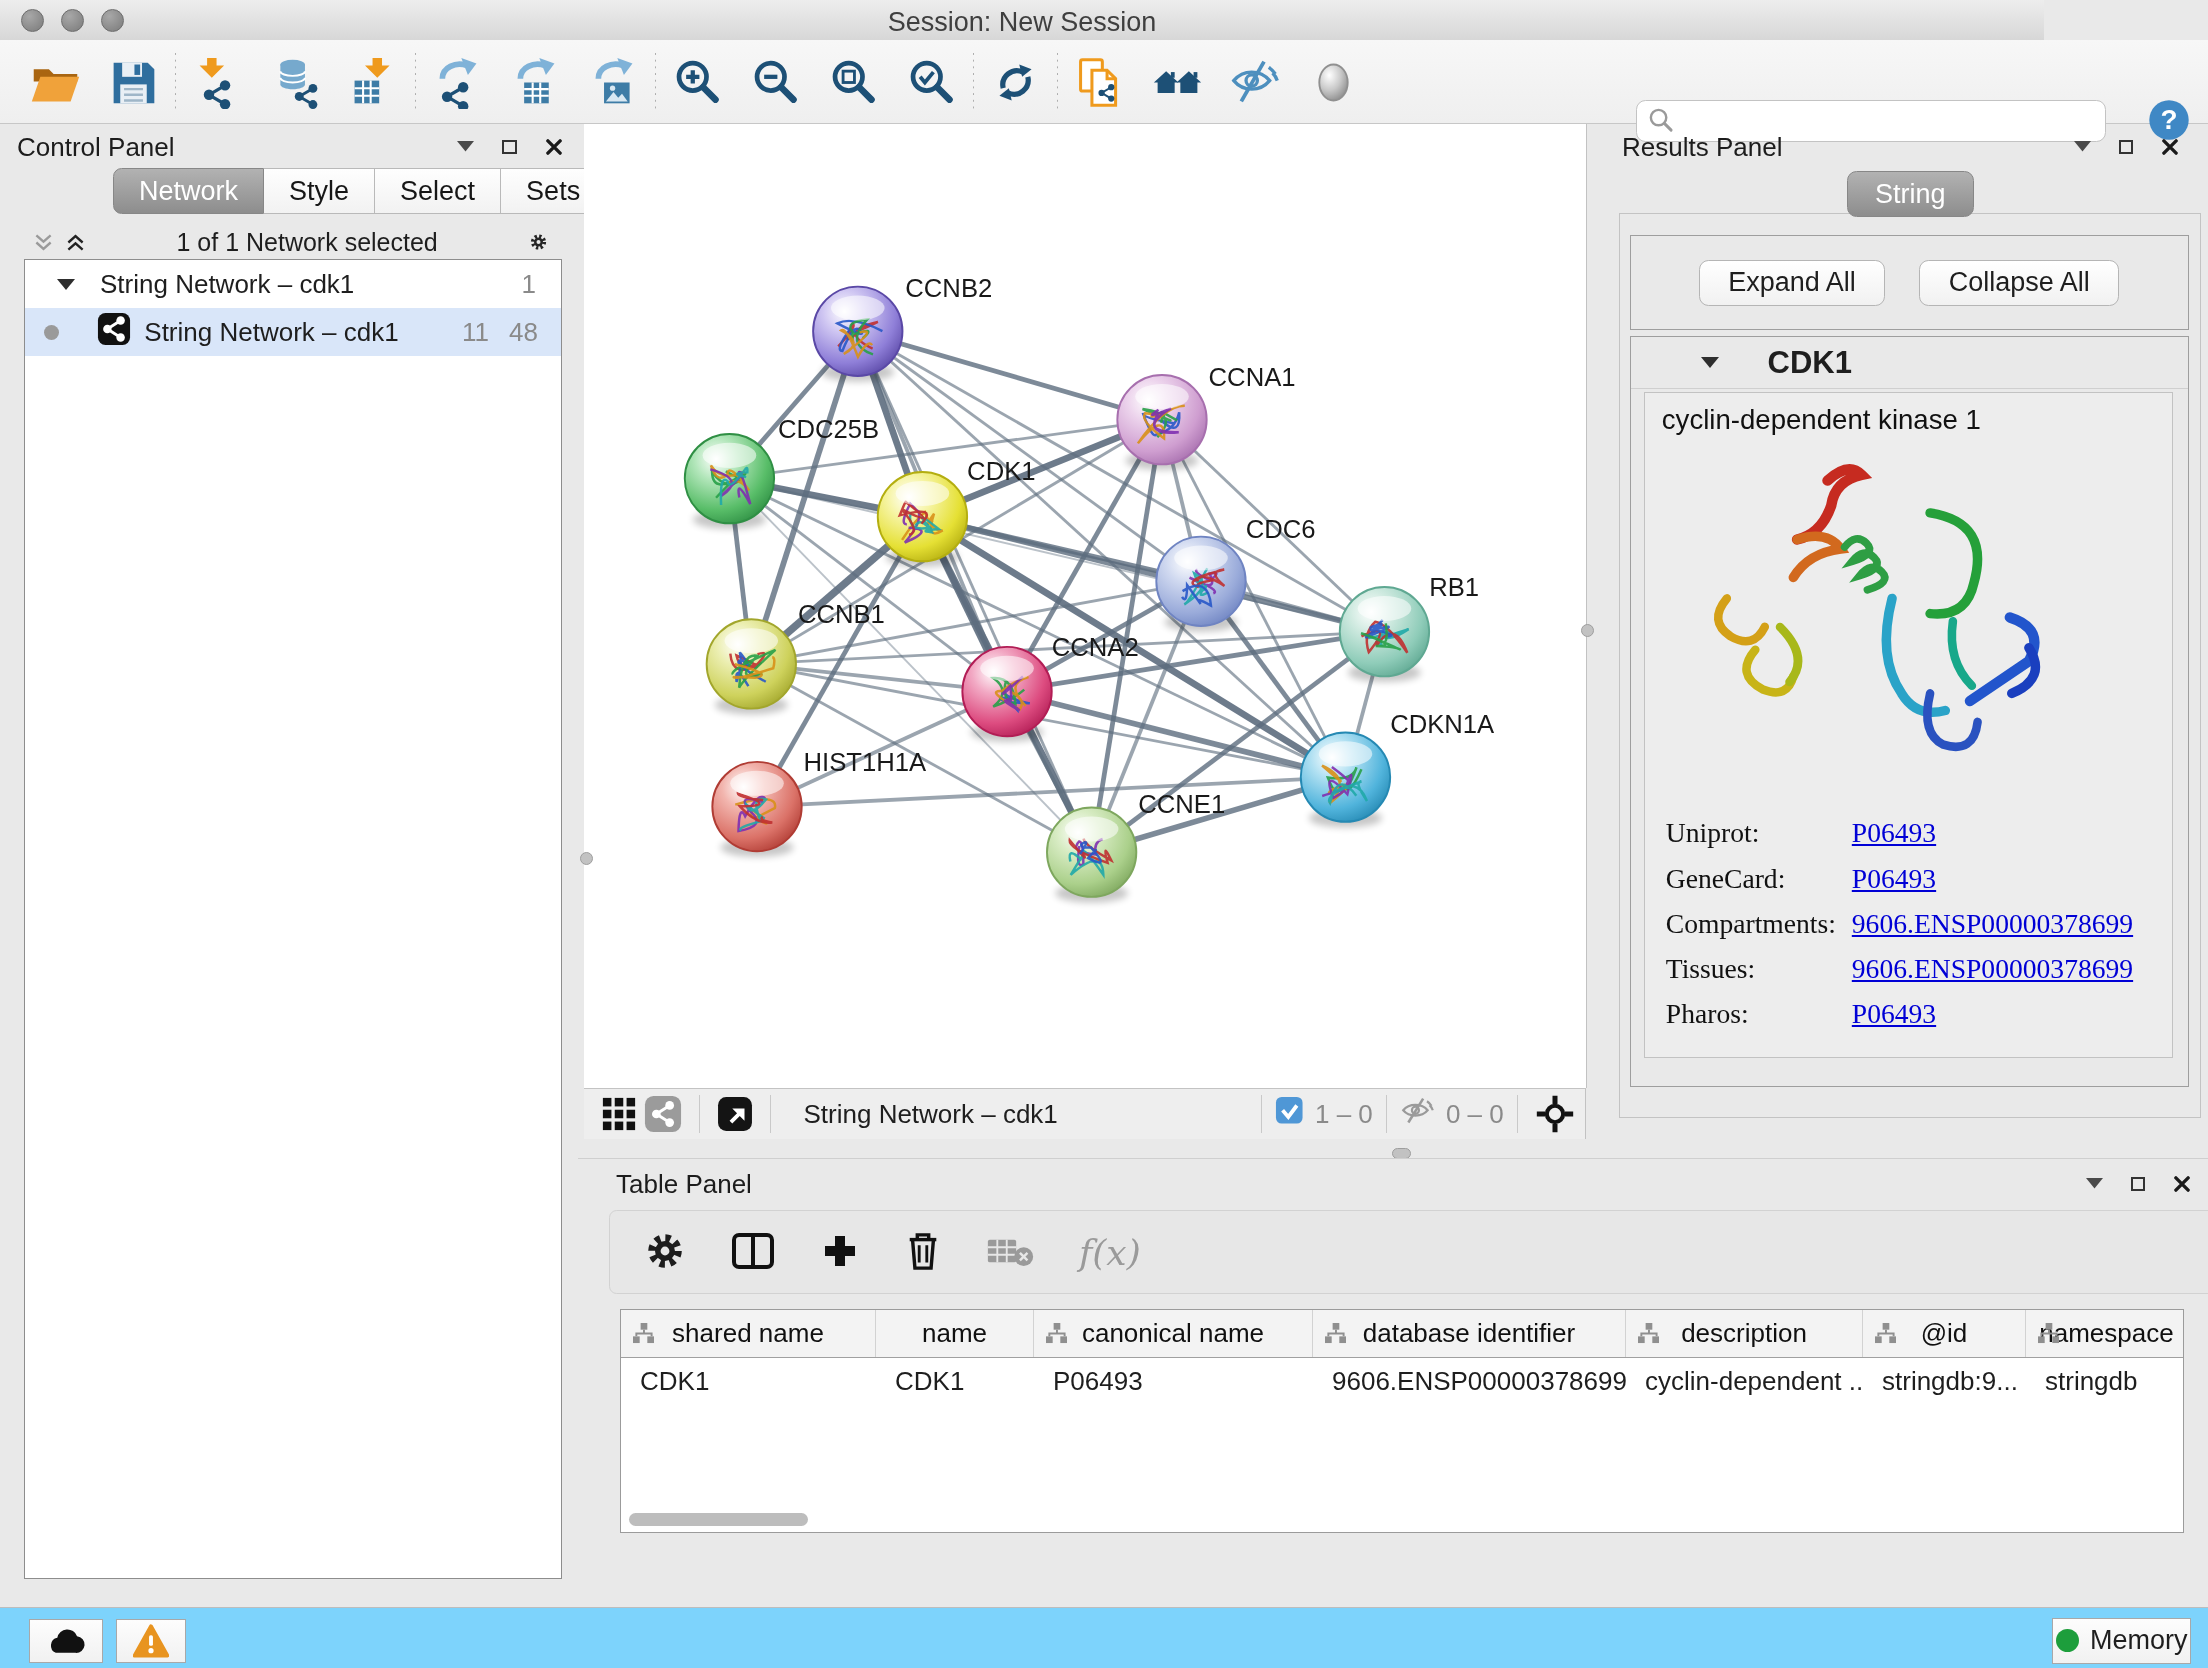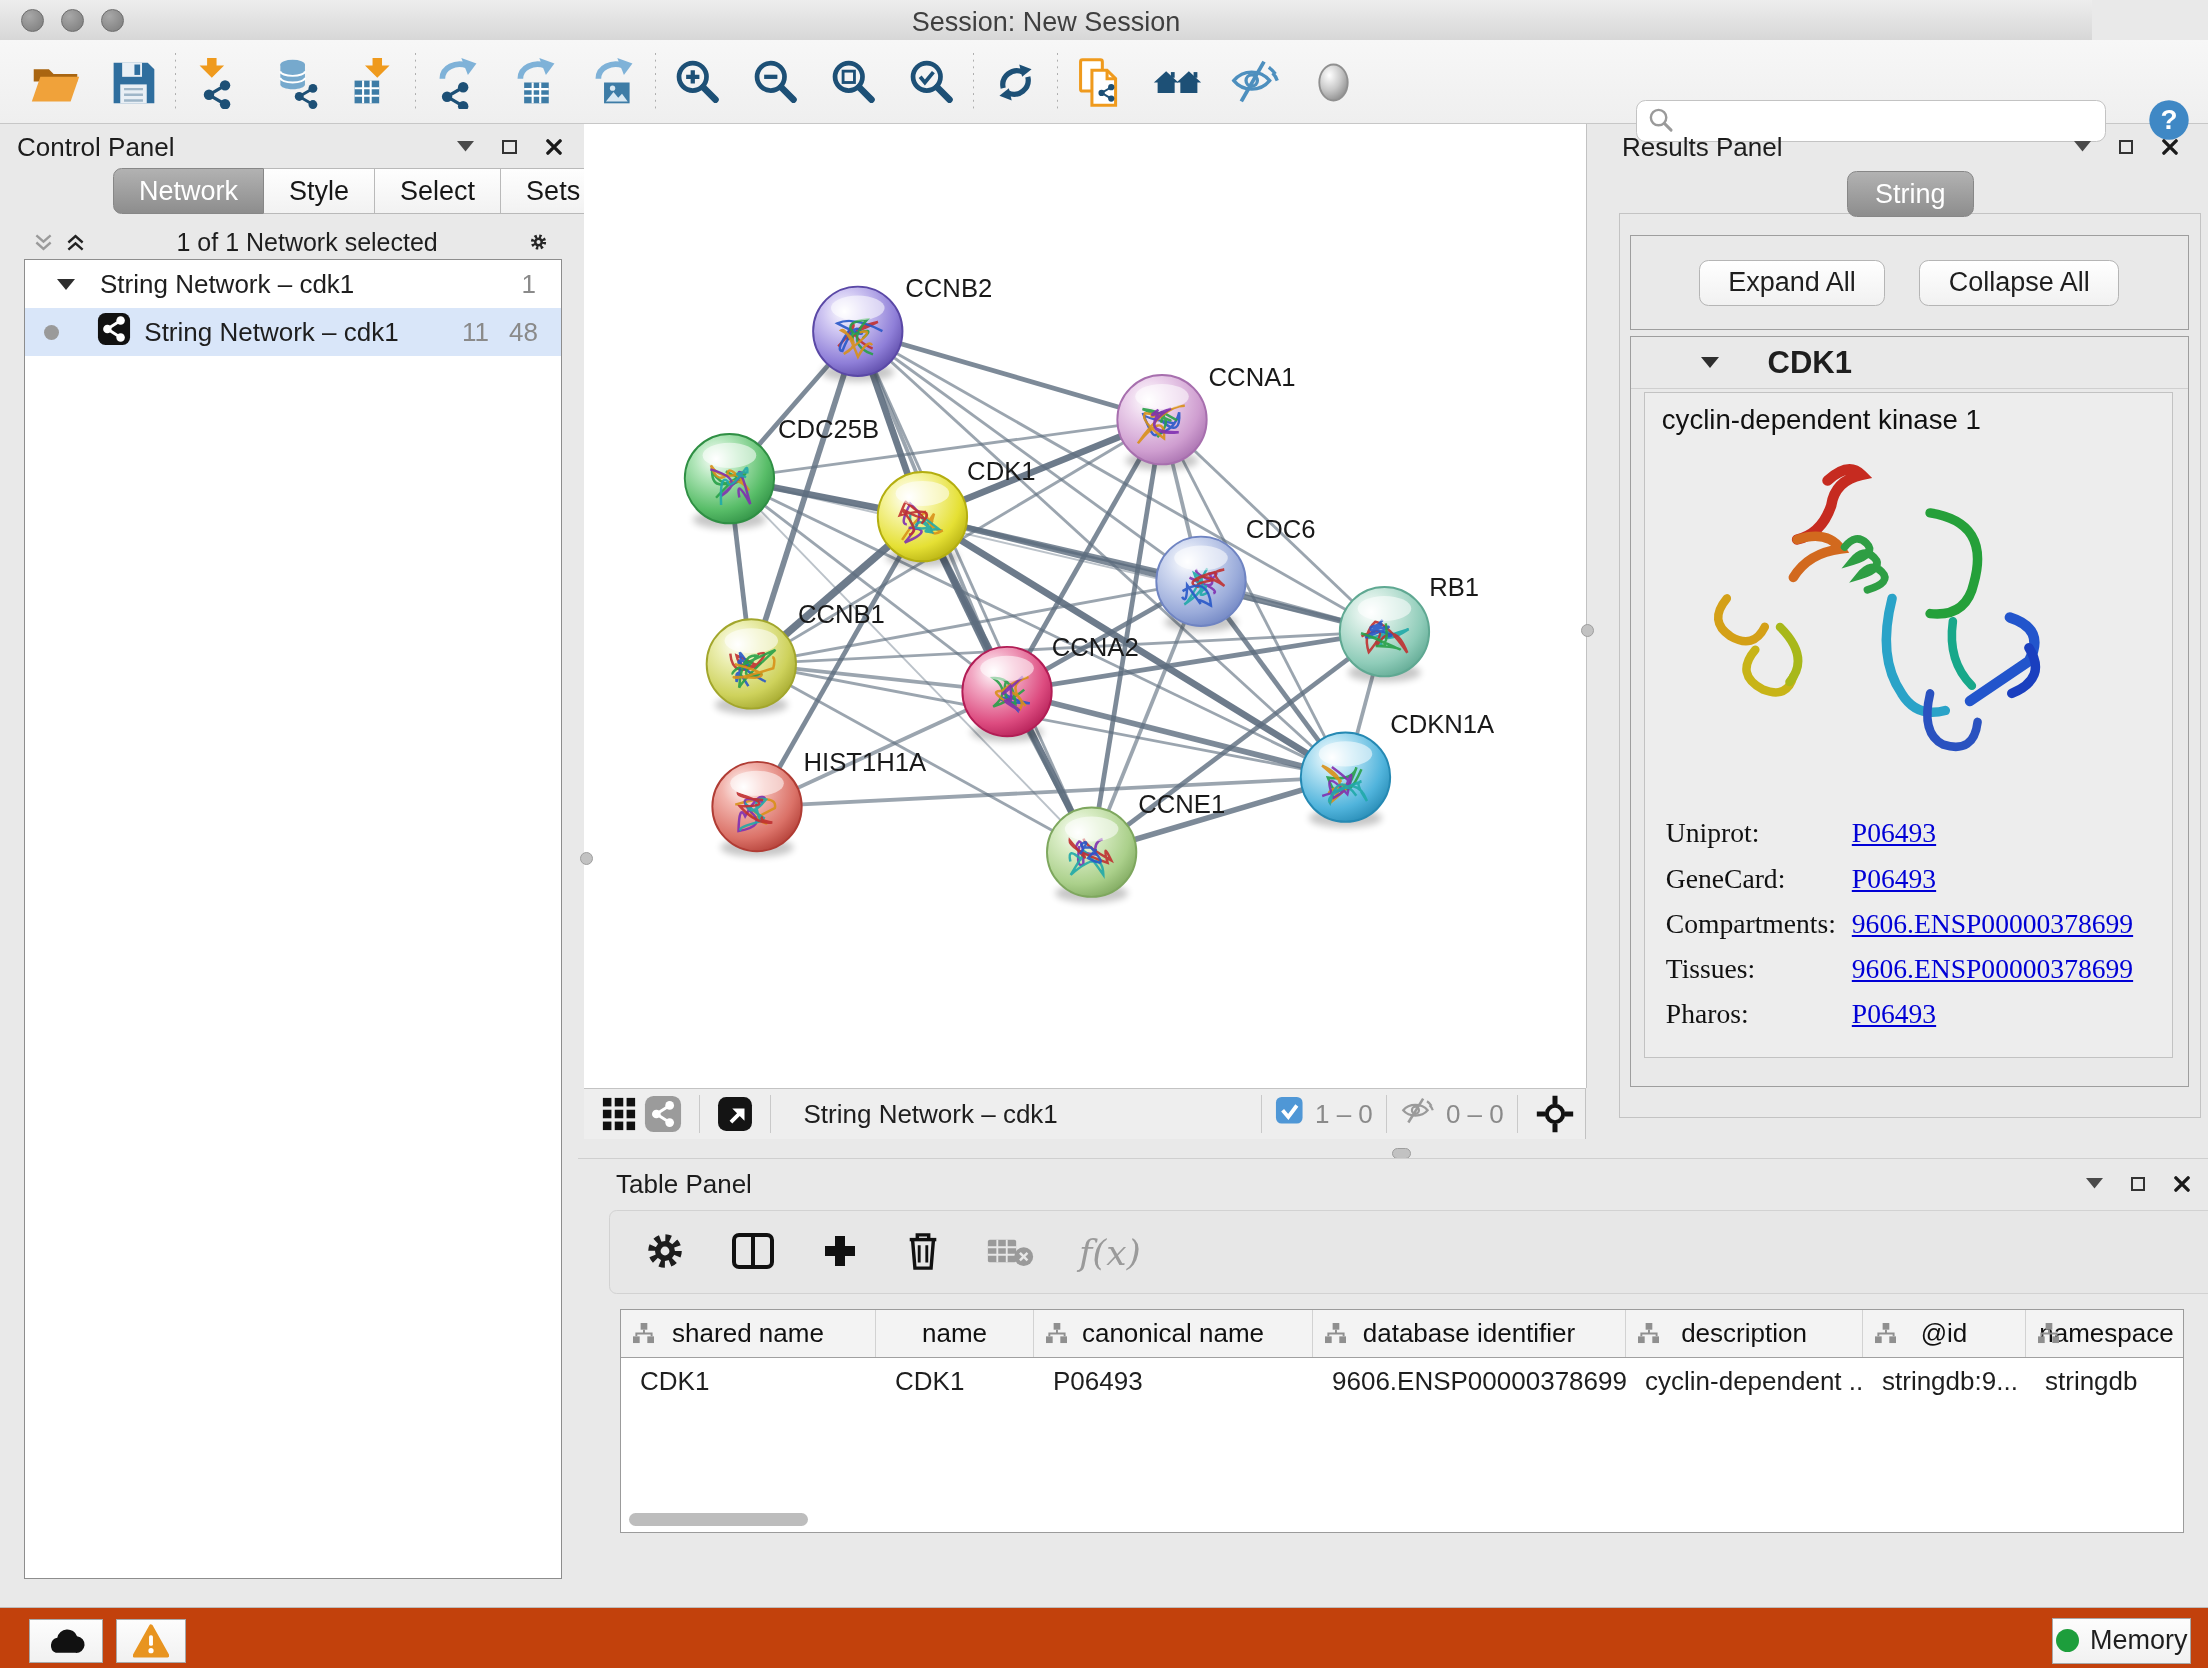--- a/index.html
+++ b/index.html
@@ -2,21 +2,21 @@
 <html style="font-size:15px"><head>
 <meta charset="utf-8">
 <style>
   html,body{margin:0;padding:0;background:#d0d0d0;}
   #app{position:relative;width:2208px;height:1668px;background:#e9e9e9;
        font-family:"Liberation Sans",sans-serif;color:#1e1e1e;overflow:hidden;
        -webkit-font-smoothing:antialiased;}
   .abs{position:absolute;}
   
   #titlebar{left:0;top:0;width:2044px;height:40px;
-    background:linear-gradient(#ededed,#d7d7d7);border-bottom:1px solid #bdbdbd;padding-left:48px;}
+    background:linear-gradient(#ededed,#d7d7d7);border-bottom:1px solid #bdbdbd;}
   .light{position:absolute;top:8.6px;width:23px;height:23px;border-radius:50%;
     background:radial-gradient(circle at 35% 30%,#a8a8a8,#7a7a7a);border:1px solid #6d6d6d;box-sizing:border-box;}
   #win-title{position:absolute;left:0;right:0;top:6.7px;text-align:center;font-size:27px;color:#3f3f3f;}
   
   #toolbar{left:0;top:40px;width:2208px;height:84px;background:linear-gradient(#f7f7f7,#efefef);
     border-bottom:1px solid #c7c7c7;box-sizing:border-box;}
   #main-toolbar{position:absolute;left:28.5px;top:0;height:84px;display:flex;align-items:center;}
   .tgroup{display:flex;align-items:center;gap:25px;}
   .tbtn{width:53px;height:53px;display:flex;align-items:center;justify-content:center;cursor:default;}
   .tsep{width:1px;height:59px;margin:0 15px;background-image:linear-gradient(#adadad 35%,rgba(0,0,0,0) 0%);
@@ -81,21 +81,21 @@
   #thead{display:flex;height:48px;background:#f3f3f3;border-bottom:1.9px solid #a0a0a0;box-sizing:border-box;}
   .th{position:relative;display:flex;align-items:center;justify-content:center;font-size:26px;color:#101010;
       border-right:1px solid #d2d2d2;box-sizing:border-box;overflow:hidden;flex:none;}
   .th .fork{position:absolute;left:11.4px;top:13.3px;}
   #trow{display:flex;height:46px;align-items:center;}
   .td{padding-left:19px;font-size:26px;box-sizing:border-box;overflow:hidden;white-space:nowrap;flex:none;}
   #h-scroll{position:absolute;left:7.6px;bottom:5.7px;width:179px;height:13.3px;border-radius:6.7px;background:#bdbdbd;}
   #tp-tabs{left:1126px;top:1558px;}
   #tp-tabs .seg-tab{height:49px;}
   
-  #status{left:0;top:1607px;width:2208px;height:61px;background:#c2410c;border-top:1px solid #bdbdbd;box-sizing:border-box;}
+  #status{left:0;top:1607px;width:2208px;height:61px;background:#7dd3fc;border-top:1px solid #bdbdbd;box-sizing:border-box;}
   .st-btn{position:absolute;top:11.4px;height:44px;background:linear-gradient(#fdfdfd,#f1f1f1);
     border:1.9px solid #a8a8a8;box-sizing:border-box;display:flex;align-items:center;justify-content:center;}
   #mem-btn{left:2052px;top:9.5px;width:139px;height:46px;background:linear-gradient(#fdfdfd,#f1f1f1);
     border:1.9px solid #a8a8a8;box-sizing:border-box;position:absolute;display:flex;align-items:center;justify-content:center;gap:11.4px;font-size:27px;}
   #mem-dot{width:23px;height:23px;border-radius:50%;background:#1d9e3c;}
   .caret-down{width:0;height:0;border-left:9.5px solid transparent;border-right:9.5px solid transparent;border-top:11.4px solid #2e2e2e;}
 </style>
 </head>
 <body>
 

